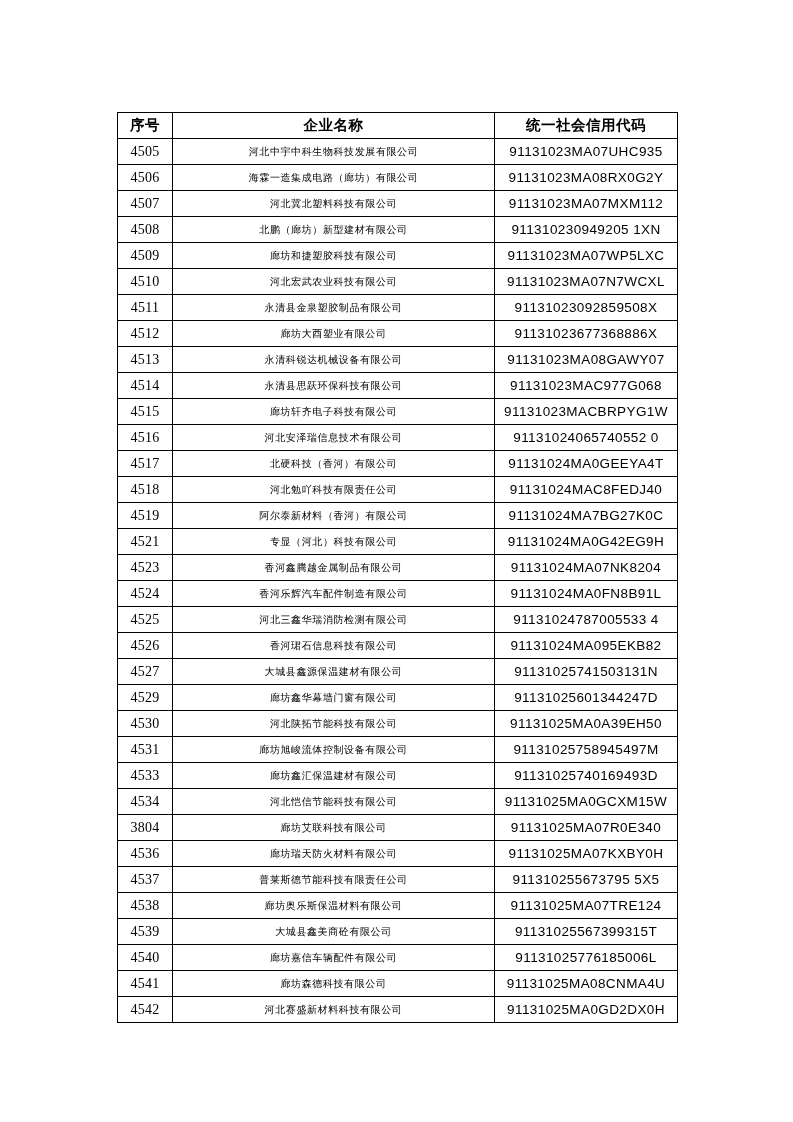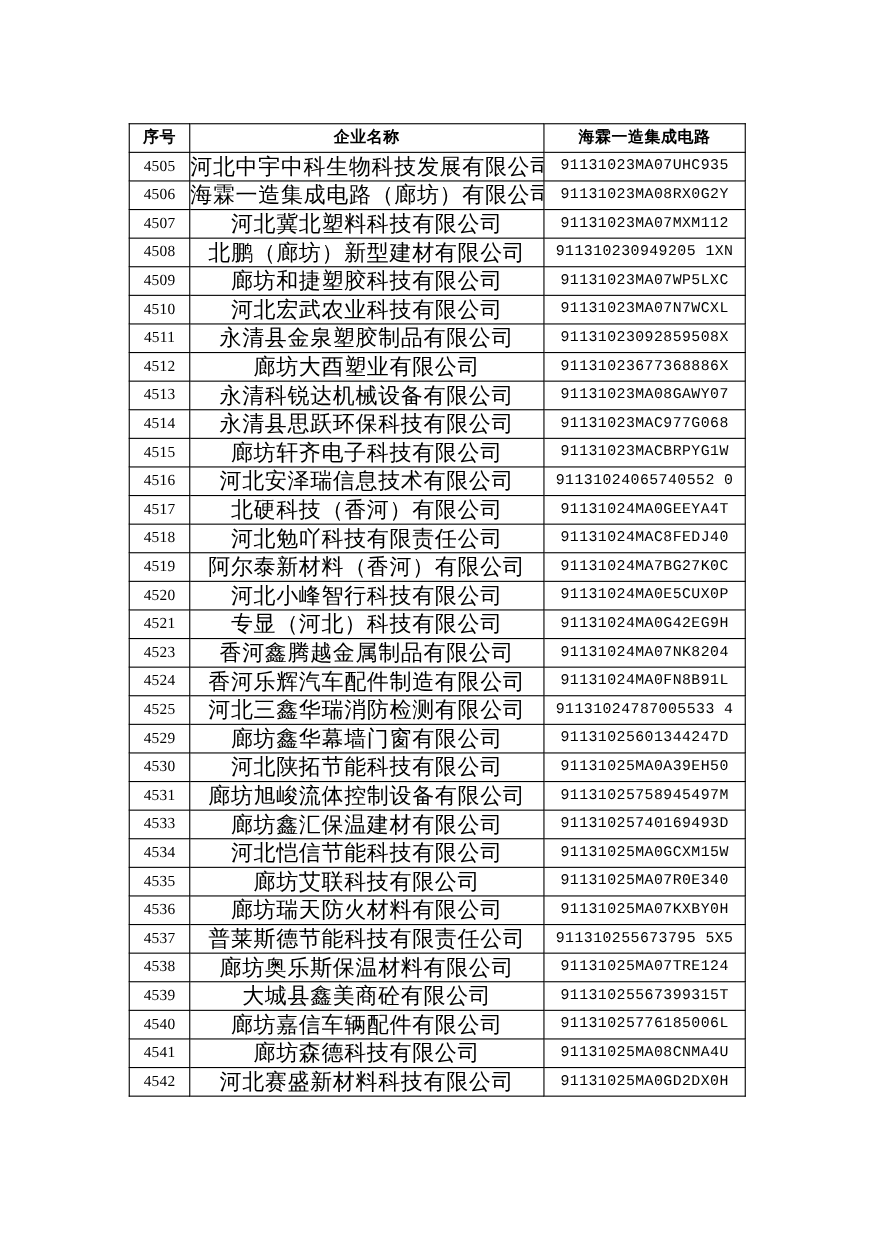--- a/index.html
+++ b/index.html
@@ -59,27 +59,27 @@
   table.company-table tbody td {
     font-weight: normal;
   }
   td.cell-index {
     font-size: 14px;
     font-family: "Liberation Serif", "DejaVu Serif", serif;
     letter-spacing: 0.2px;
     margin-top: 32px;
   }
   td.cell-name {
-    font-size: 20px;
+    font-size: 10px;
     font-family: "DejaVu Sans", "Liberation Sans", sans-serif;
     letter-spacing: 0.6px;
   }
   td.cell-code {
     font-size: 13.5px;
-    font-family: Liberation Mono, monospace;
+    font-family: Liberation Sans, sans-serif;
     letter-spacing: 0.4px;
   }
   th.head-index, th.head-name, th.head-code {
     font-family: "DejaVu Sans", "Liberation Sans", sans-serif;
     font-size: 14px;
   }
 </style>
 </head>
 <body>
 
@@ -88,21 +88,21 @@
     <table class="company-table">
       <colgroup>
         <col class="col-index">
         <col class="col-name">
         <col class="col-code">
       </colgroup>
       <thead>
         <tr>
           <th class="head-index">序号</th>
           <th class="head-name">企业名称</th>
-          <th class="head-code">海霖一造集成电路</th>
+          <th class="head-code">统一社会信用代码</th>
         </tr>
       </thead>
       <tbody id="table-body">
           <tr>
             <td class="cell-index">4505</td>
             <td class="cell-name">河北中宇中科生物科技发展有限公司</td>
             <td class="cell-code">91131023MA07UHC935</td>
           </tr>
           <tr>
             <td class="cell-index">4506</td>
@@ -168,45 +168,50 @@
             <td class="cell-index">4518</td>
             <td class="cell-name">河北勉吖科技有限责任公司</td>
             <td class="cell-code">91131024MAC8FEDJ40</td>
           </tr>
           <tr>
             <td class="cell-index">4519</td>
             <td class="cell-name">阿尔泰新材料（香河）有限公司</td>
             <td class="cell-code">91131024MA7BG27K0C</td>
           </tr>
           <tr>
-            <td class="cell-index">4520</td>
-            <td class="cell-name">河北小峰智行科技有限公司</td>
-            <td class="cell-code">91131024MA0E5CUX0P</td>
-          </tr>
-          <tr>
             <td class="cell-index">4521</td>
             <td class="cell-name">专显（河北）科技有限公司</td>
             <td class="cell-code">91131024MA0G42EG9H</td>
           </tr>
           <tr>
             <td class="cell-index">4523</td>
             <td class="cell-name">香河鑫腾越金属制品有限公司</td>
             <td class="cell-code">91131024MA07NK8204</td>
           </tr>
           <tr>
             <td class="cell-index">4524</td>
             <td class="cell-name">香河乐辉汽车配件制造有限公司</td>
             <td class="cell-code">91131024MA0FN8B91L</td>
           </tr>
           <tr>
             <td class="cell-index">4525</td>
             <td class="cell-name">河北三鑫华瑞消防检测有限公司</td>
             <td class="cell-code">91131024787005533 4</td>
           </tr>
           <tr>
+            <td class="cell-index">4526</td>
+            <td class="cell-name">香河珺石信息科技有限公司</td>
+            <td class="cell-code">91131024MA095EKB82</td>
+          </tr>
+          <tr>
+            <td class="cell-index">4527</td>
+            <td class="cell-name">大城县鑫源保温建材有限公司</td>
+            <td class="cell-code">91131025741503131N</td>
+          </tr>
+          <tr>
             <td class="cell-index">4529</td>
             <td class="cell-name">廊坊鑫华幕墙门窗有限公司</td>
             <td class="cell-code">91131025601344247D</td>
           </tr>
           <tr>
             <td class="cell-index">4530</td>
             <td class="cell-name">河北陕拓节能科技有限公司</td>
             <td class="cell-code">91131025MA0A39EH50</td>
           </tr>
           <tr>
@@ -218,21 +223,21 @@
             <td class="cell-index">4533</td>
             <td class="cell-name">廊坊鑫汇保温建材有限公司</td>
             <td class="cell-code">91131025740169493D</td>
           </tr>
           <tr>
             <td class="cell-index">4534</td>
             <td class="cell-name">河北恺信节能科技有限公司</td>
             <td class="cell-code">91131025MA0GCXM15W</td>
           </tr>
           <tr>
-            <td class="cell-index">4535</td>
+            <td class="cell-index">3804</td>
             <td class="cell-name">廊坊艾联科技有限公司</td>
             <td class="cell-code">91131025MA07R0E340</td>
           </tr>
           <tr>
             <td class="cell-index">4536</td>
             <td class="cell-name">廊坊瑞天防火材料有限公司</td>
             <td class="cell-code">91131025MA07KXBY0H</td>
           </tr>
           <tr>
             <td class="cell-index">4537</td>

